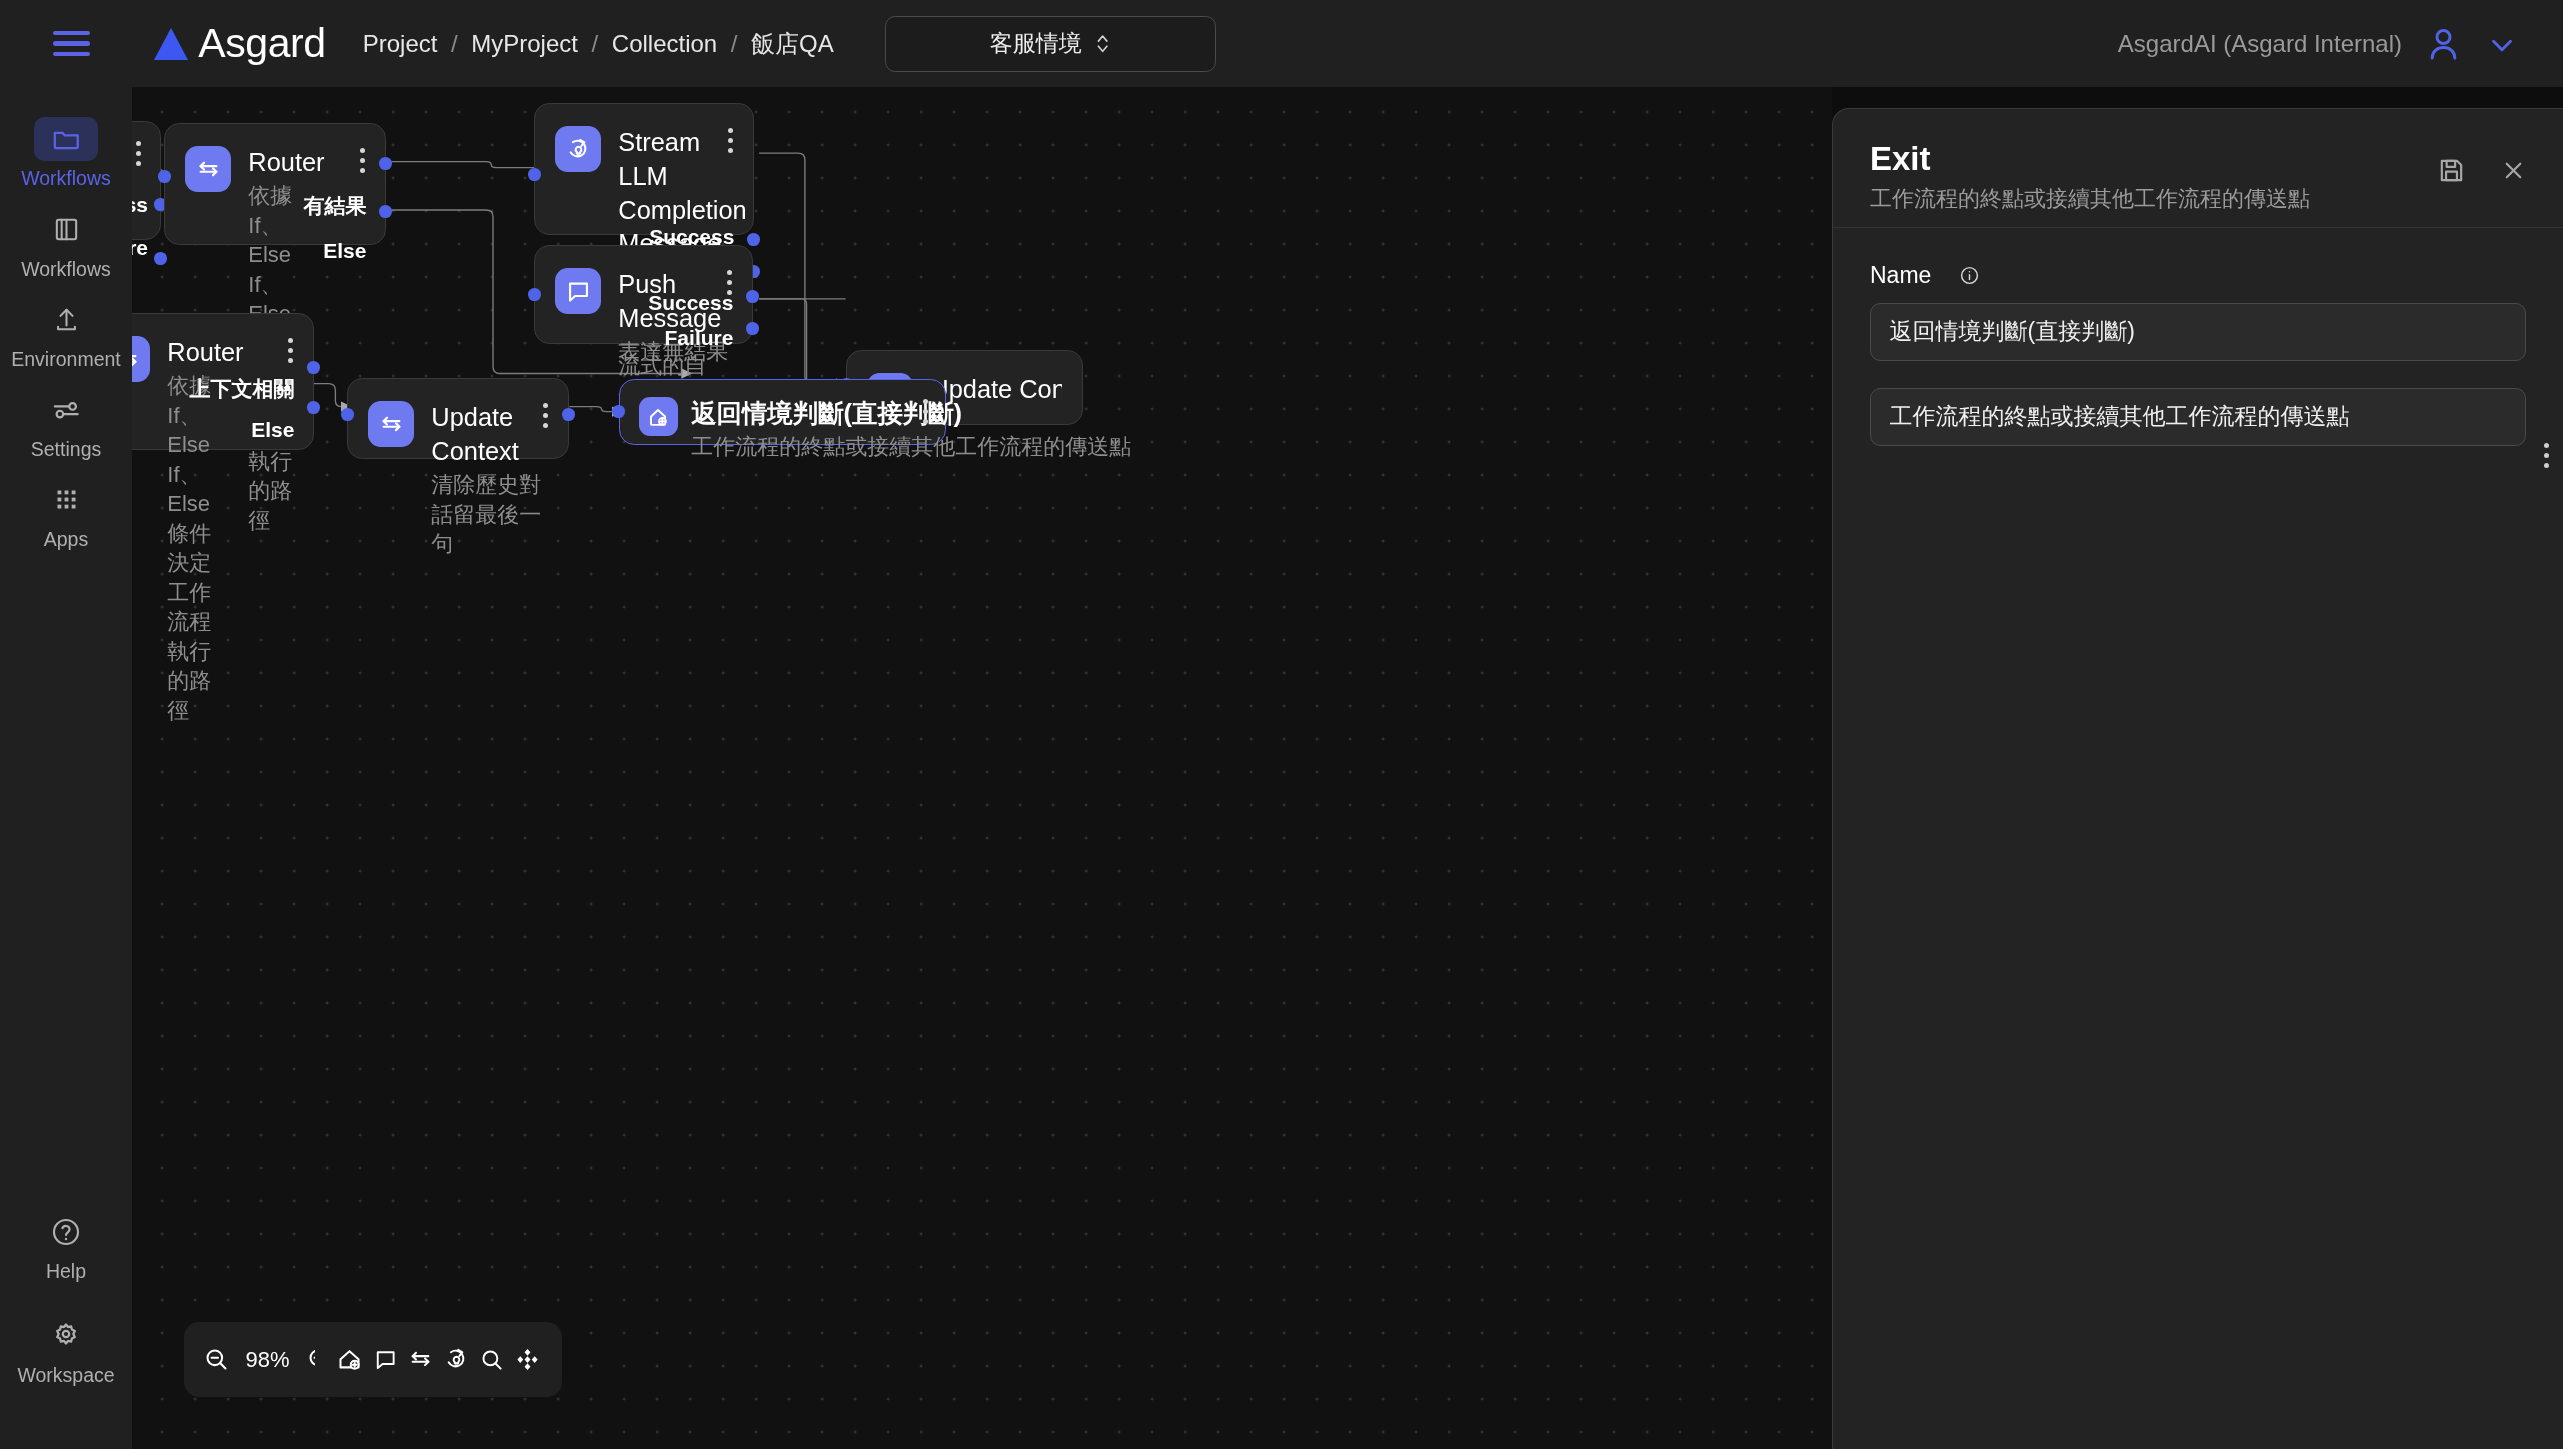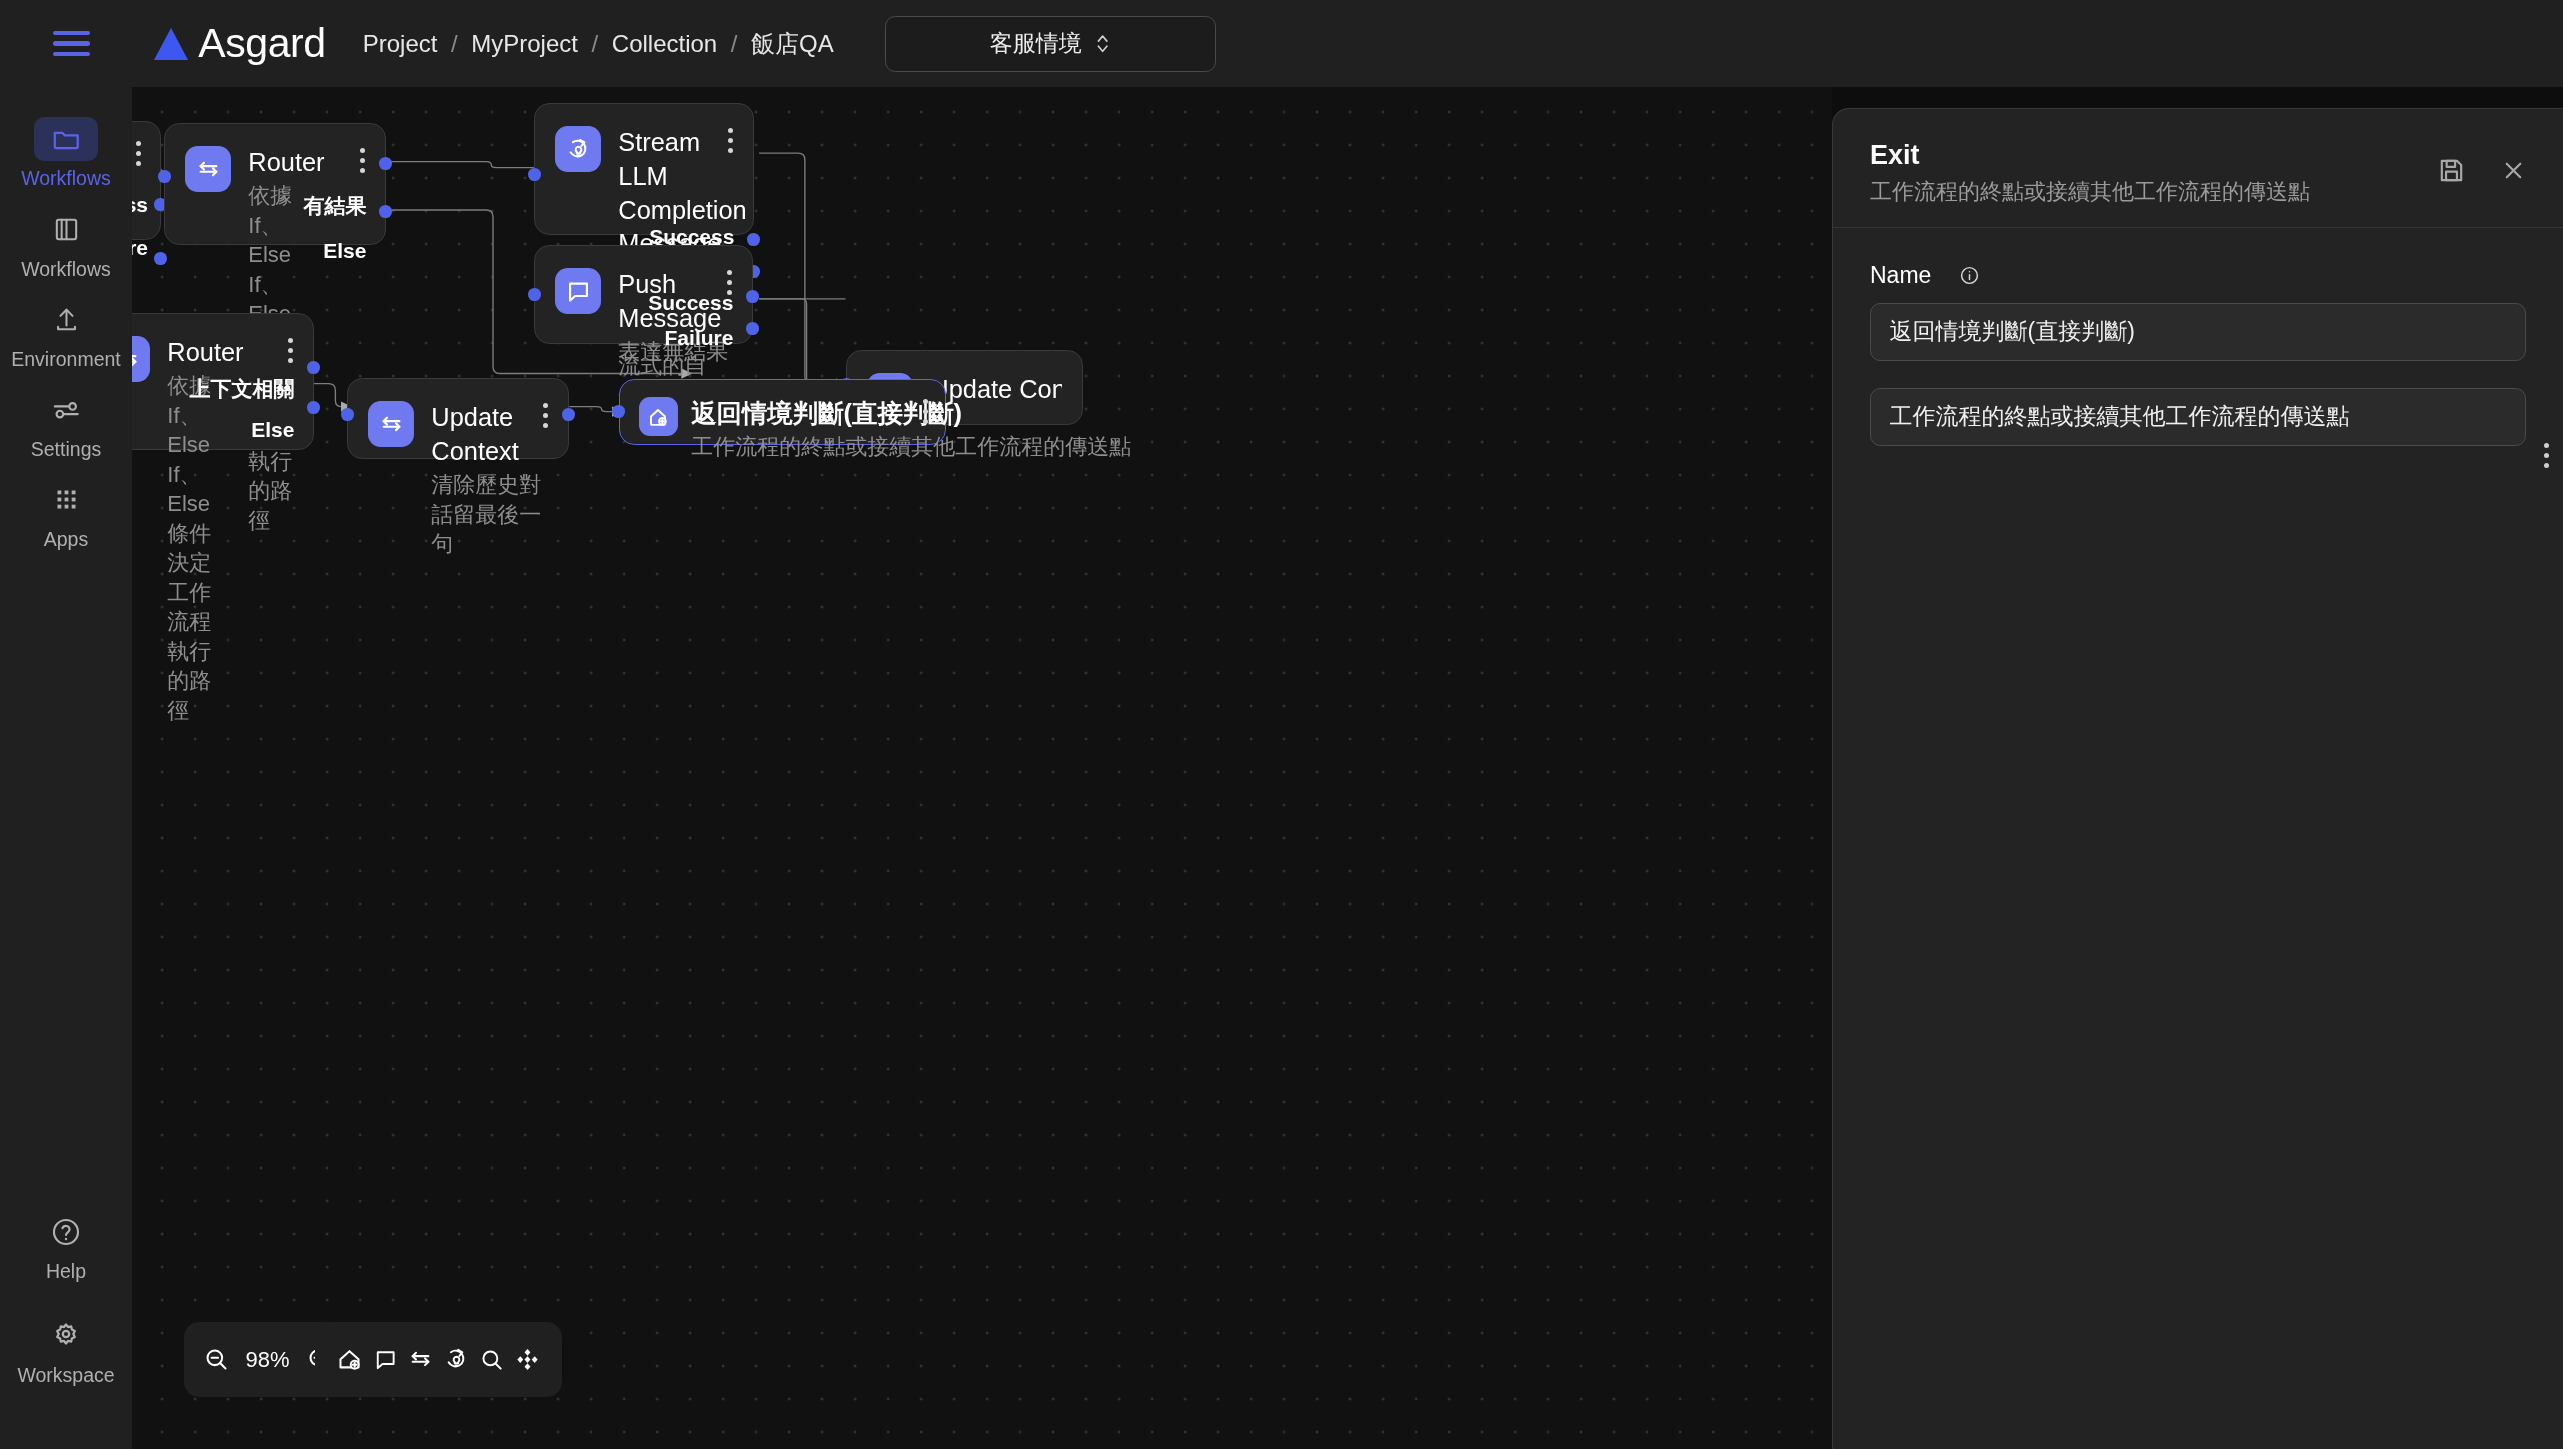--- a/index.html
+++ b/index.html
@@ -113,21 +113,21 @@
   #tb-tools .tbtn { width: 37px; height: 37px; display: flex; align-items: center; justify-content: center; cursor: pointer; }
 
   
   #panel {
     position: absolute; top: 108px; right: 0; width: 731px; height: 1342px;
     background: #232323; border-top-left-radius: 17px;
     border-left: 0.8px solid #3a3a3a; border-top: 0.8px solid #3a3a3a;
     z-index: 30;
   }
   .panel-head { position: relative; padding: 30.5px 34px 24px 37px; border-bottom: 0.8px solid #343434; height: 119px; }
-  .panel-title { color: #ffffff; font-size: 27px; font-weight: 700; }
+  .panel-title { color: #ffffff; font-size: 33px; font-weight: 700; }
   .panel-sub { color: #9b9b9b; font-size: 22px; margin-top: 6.8px; }
   .panel-head-actions { position: absolute; right: 36px; top: 47px; display: flex; align-items: center; gap: 34px; }
   .panel-head-actions .pbtn { cursor: pointer; display: flex; align-items: center; justify-content: center; }
   .panel-body { padding: 34px 37px 0 37px; }
   .field-label { display: flex; align-items: center; gap: 28px; color: #ffffff; font-size: 23px; margin-bottom: 13.6px; }
   .info-ic { width: 21px; height: 21px; }
   .field-input {
     width: 656px; height: 58px; border: 0.8px solid #4b4b4b; border-radius: 10.2px;
     background: #2b2b2b; color: #f0f0f0; font-size: 23px;
     padding: 0 18.6px; font-family: "Liberation Sans", sans-serif;
@@ -166,20 +166,34 @@
     <div class="env-select">
       <span class="lbl">客服情境</span>
       <span class="chev">
         <svg width="15.3" height="25.4" viewBox="0 0 18 30" fill="none" stroke="#cfcfcf" stroke-width="2" stroke-linecap="round" stroke-linejoin="round">
           <polyline points="4,12 9,6 14,12"></polyline>
             <polyline points="4,18 9,24 14,18"></polyline>
         </svg>
       </span>
     </div>
 
+    <div class="topright">
+      <span class="org-name">AsgardAI (Asgard Internal)</span>
+      <span class="user-ic">
+        <svg width="39" height="39" viewBox="0 0 24 24" fill="none" stroke="#4f63e8" stroke-width="1.8" stroke-linecap="round">
+          <circle cx="12" cy="8" r="4"></circle>
+            <path d="M5 21c0-4 3.2-6.5 7-6.5s7 2.5 7 6.5"></path>
+        </svg>
+      </span>
+      <span class="chev-down-ic">
+        <svg width="34" height="34" viewBox="0 0 24 24" fill="none" stroke="#4f63e8" stroke-width="2" stroke-linecap="round" stroke-linejoin="round">
+          <polyline points="6,10 12,16 18,10"></polyline>
+        </svg>
+      </span>
+    </div>
   </div>
 
   <div id="rail">
 
     <div class="rail-item active">
       <span class="rail-icwrap">
         <svg width="30.5" height="30.5" viewBox="0 0 24 24" fill="none" stroke="#5a63e8" stroke-width="1.8" stroke-linecap="round" stroke-linejoin="round">
           <path d="M3 7h6l2 2h10v9a1 1 0 0 1-1 1H4a1 1 0 0 1-1-1V7z"></path>
         </svg>
       </span>

